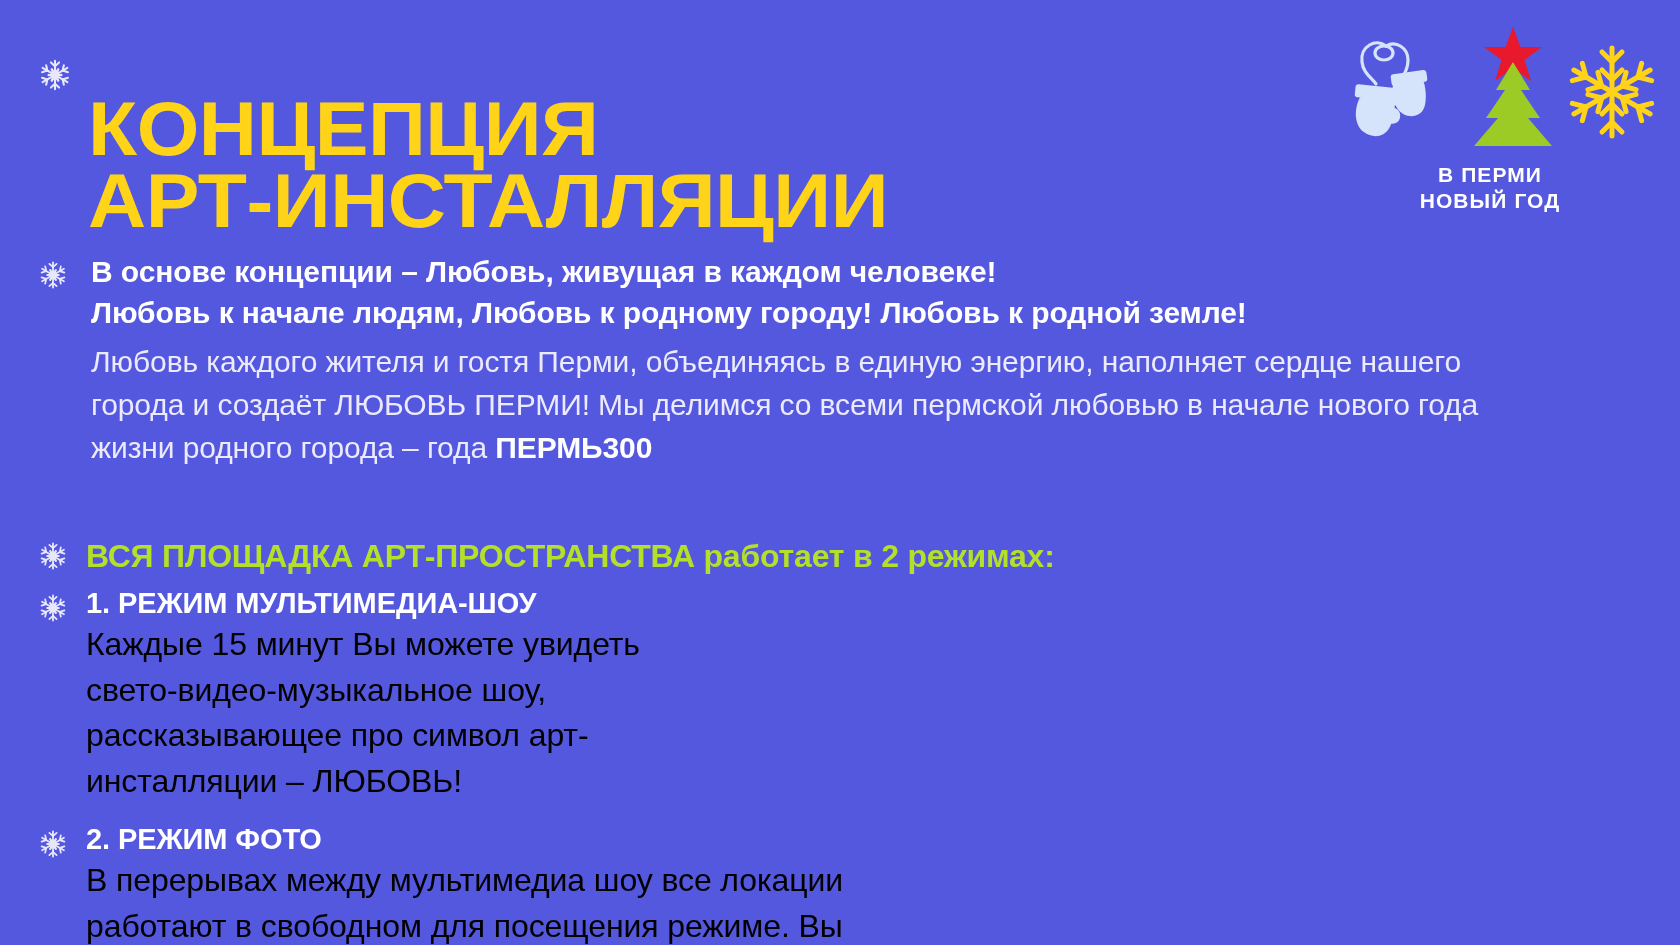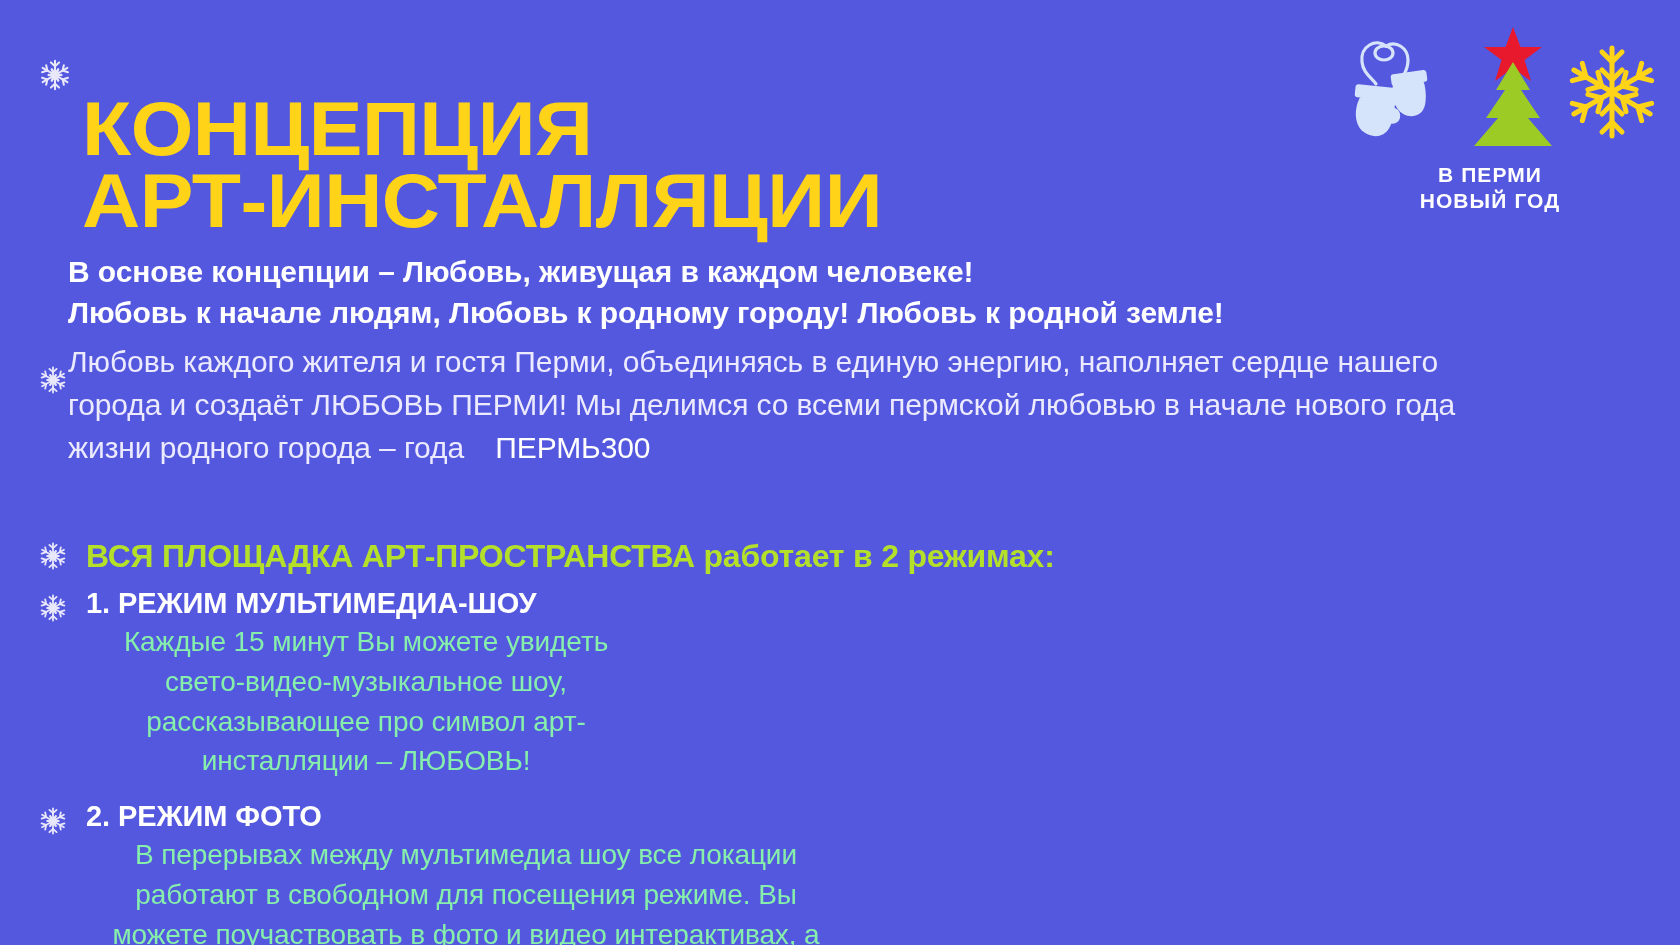--- a/index.html
+++ b/index.html
@@ -25,51 +25,51 @@
     position:absolute;left:0;right:0;top:142px;
     text-align:center;color:#ffffff;
     font-size:21px;font-weight:bold;line-height:1.22;
     letter-spacing:1.1px;
   }
   .logo-text div{white-space:nowrap;}
 
   
   .title-row{
     position:absolute;left:38px;top:42px;
-    display:flex;align-items:flex-start;gap:10px;
+    display:flex;align-items:flex-start;gap:16px;
   }
   .title-row .flake{margin-top:16px;}
   .title{
     color:#ffd317;
     font-size:76px;line-height:0.95;
     font-weight:bold;
     letter-spacing:-0.5px;
     transform:scaleX(1.06);
     transform-origin:left top;
     white-space:pre-line;
     text-transform:uppercase;
   }
 
   
   .intro-row{
     position:absolute;left:38px;top:252px;width:1500px;
-    display:flex;align-items:center;gap:0;
+    display:flex;align-items:flex-start;gap:23px;
   }
   .intro-row .flake{margin-top:8px;}
   .intro-body{width:1440px;}
   .intro-strong{
     color:#ffffff;font-weight:bold;font-size:30px;line-height:1.36;
     letter-spacing:-0.1px;
   }
   .intro-strong div{white-space:nowrap;}
   .intro-text{
     color:#eceafe;font-size:30px;line-height:1.44;font-weight:normal;
     margin-top:6px;letter-spacing:-0.1px;
   }
-  .intro-text b{font-weight:normal;color:#ffffff;margin-left:23px;}
+  .intro-text b{font-weight:bold;color:#ffffff;}
 
   
   .green-row{
     position:absolute;left:38px;top:510px;
     display:flex;align-items:center;gap:18px;
   }
   .green-head{
     font-size:32px;line-height:1.2;color:#b5e02a;font-weight:bold;
     letter-spacing:-0.2px;white-space:nowrap;
   }
@@ -79,22 +79,22 @@
   .cols{position:absolute;left:38px;top:586px;width:1600px;display:flex;gap:18px;flex-direction:column;}
   .col{display:flex;align-items:flex-start;gap:18px;}
   .col-1{width:640px;}
   .col-2{width:820px;}
   .col .flake{margin-top:7px;}
   .col-head{
     color:#ffffff;font-weight:bold;font-size:29px;line-height:1.18;
     letter-spacing:-0.1px;
   }
   .col-text{
-    color:#86efac;font-size:28px;line-height:1.42;font-weight:normal;
-    margin-top:2px;letter-spacing:-0.1px;text-align:center;
+    color:#000000;font-size:32px;line-height:1.42;font-weight:normal;
+    margin-top:2px;letter-spacing:-0.1px;
   }
   .col-1 .col-body{width:560px;}
   .col-2 .col-body{width:760px;}
 </style>
 </head>
 <body>
 
 <div class="slide">
 
   <div class="logo">

